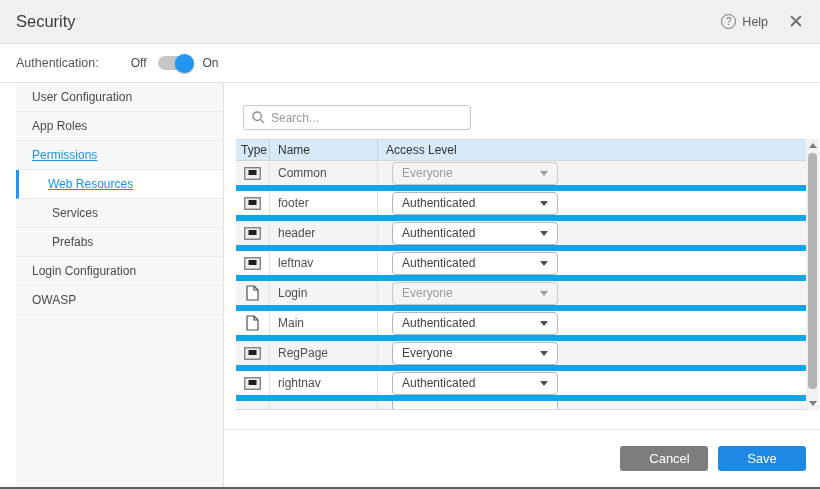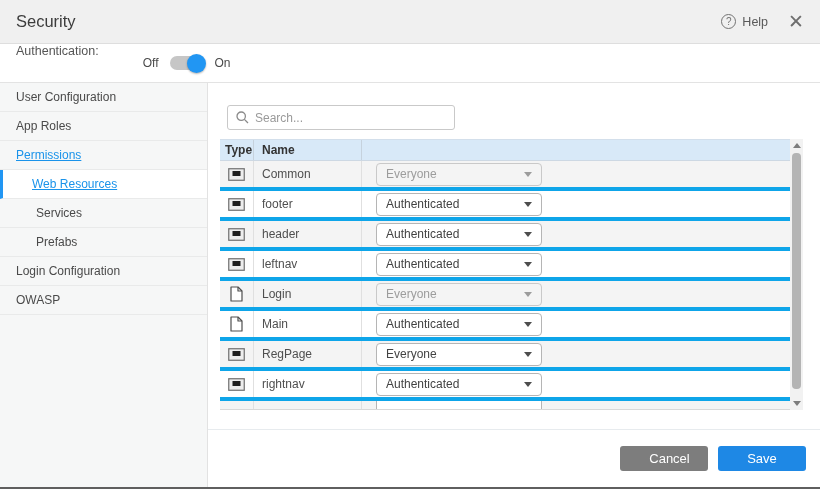--- a/index.html
+++ b/index.html
@@ -14,32 +14,32 @@
   .title { font-size:16.5px; color:#3c3c3c; }
   .titlebar-right { margin-left:auto; display:flex; align-items:center; gap:12px; }
   .help-group { display:flex; align-items:center; gap:6px; cursor:pointer; }
   .help-circle { width:15px; height:15px; border:1.4px solid #737373; border-radius:50%;
     display:flex; align-items:center; justify-content:center; font-size:10px; color:#737373; }
   .help-text { font-size:12.5px; color:#595959; }
   .close-x { font-size:19px; color:#6e6e6e; line-height:1; cursor:pointer; margin-left:8px; }
 
   
   .auth-bar { height:39px; background:#fff; border-bottom:1px solid #e3e3e3;
-    display:flex; padding:0 16px; flex:0 0 auto;gap:12px; }
+    display:flex; align-items:center; padding:0 16px; flex:0 0 auto; }
   .auth-label { font-size:12.5px; color:#555; margin-right:32px; }
   .toggle-wrap { display:flex; align-items:center; gap:11px; }
   .onoff { font-size:12px; color:#4a4a4a; }
   .toggle { width:34px; height:14px; background:#c6c6c6; border-radius:7px;
     position:relative; cursor:pointer; }
   .toggle .knob { width:19px; height:19px; border-radius:50%;
     background:var(--toggle-blue,#2196f3); position:absolute; right:-2px; top:-2.5px;
     box-shadow:0 1px 2px rgba(0,0,0,.3); }
 
   
-  .content { flex:1 1 auto; display:flex; min-height:0; }
+  .content { flex:1 1 auto; display:flex; min-height:0;margin-left:16px; }
   .sidebar { width:208px; flex:0 0 auto; background:#f6f7f7; border-right:1px solid #e2e2e2; }
   .side-item { height:29px; display:flex; align-items:center; padding-left:16px;
     font-size:12px; color:#4a4a4a; border-bottom:1px solid #e9eaea; cursor:pointer; background:transparent; }
   .side-item.lvl1 { padding-left:36px; }
   .side-item.active { color:var(--accent-blue,#1a93ea);text-decoration:underline; }
   .side-item.selected { background:#fff; border-left:3px solid var(--toggle-blue,#2196f3);
     padding-left:29px; }
 
   .main { flex:1 1 auto; position:relative; background:#fff; }
 
@@ -49,27 +49,27 @@
     display:flex; align-items:center; padding:0 8px; }
   .search-box svg { flex:0 0 auto; margin-right:6px; }
   .search-box input { border:none; outline:none; flex:1; font-size:12px; color:#444;
     font-family:inherit; background:transparent; }
   .search-box input::placeholder { color:#9a9a9a; }
 
   
   .table { position:absolute; left:12px; top:56px; width:570px; }
   .thead { height:22px; background:var(--table-header-bg,#d8e9f8); display:flex;
     border-top:1px solid #d3dfeb; border-bottom:1px solid #cdd8e3; }
-  .thead .cell { font-size:12px; color:#333; display:flex; align-items:center;font-weight:bold; }
+  .thead .cell { font-size:12px; color:#333; display:flex; align-items:center; }
   .cell.type { width:34px; flex:0 0 auto; border-right:1px solid #c6d2dd; justify-content:flex-start; padding-left:5px; }
   .cell.name { width:108px; flex:0 0 auto; border-right:1px solid #c6d2dd; padding-left:8px; }
   .cell.access { flex:1 1 auto; padding-left:8px; }
   .tbody .cell.type { border-right:1px solid #e0e0e0; justify-content:center; padding-left:0; }
   .tbody .cell.name { border-right:1px solid #e0e0e0; }
-  .trow { height:30px; display:flex; border-bottom:4px solid #0ea5e9; background:#fff; }
+  .trow { height:30px; display:flex; border-bottom:6px solid #0ea5e9; background:#fff; }
   .tbody .trow:nth-child(odd) { background:#f4f4f4; }
   .trow .cell { display:flex; align-items:center; }
   .rname { font-size:12px; color:#4f4f4f; }
   .icon { display:flex; align-items:center; }
 
   .dropdown { width:166px; height:23px; border:1px solid #b5b5b5; border-radius:4px;
     background:#fff; display:flex; align-items:center; justify-content:space-between;
     padding:5px 9px; margin-left:6px; cursor:pointer; }
   .dropdown .dtext { font-size:12px; color:#424242; }
   .caret { width:0; height:0; border-left:4.5px solid transparent; border-right:4.5px solid transparent;
@@ -165,20 +165,21 @@
           <circle cx="5.2" cy="5.2" r="4.2" fill="none" stroke="#8a8a8a" stroke-width="1.3"></circle>
           <line x1="8.4" y1="8.4" x2="12" y2="12" stroke="#8a8a8a" stroke-width="1.3"></line>
         </svg>
         <input type="text" placeholder="Search..." style="">
       </div>
 
       <div class="table">
         <div class="thead">
           <div class="cell type">Type</div>
           <div class="cell name">Name</div>
+          <div class="cell access">Access Level</div>
         </div>
         <div class="tbody">
             <div class="trow type-partial">
     <div class="cell type">
       <span class="icon partial">
         <svg width="17" height="13" viewBox="0 0 17 13">
           <rect x="0.75" y="0.75" width="15.5" height="11.5" fill="#eeeeee" stroke="#6e6e6e" stroke-width="1.2"></rect>
           <rect x="4.5" y="3" width="8" height="5" fill="#1f1f1f"></rect>
         </svg>
       </span>

